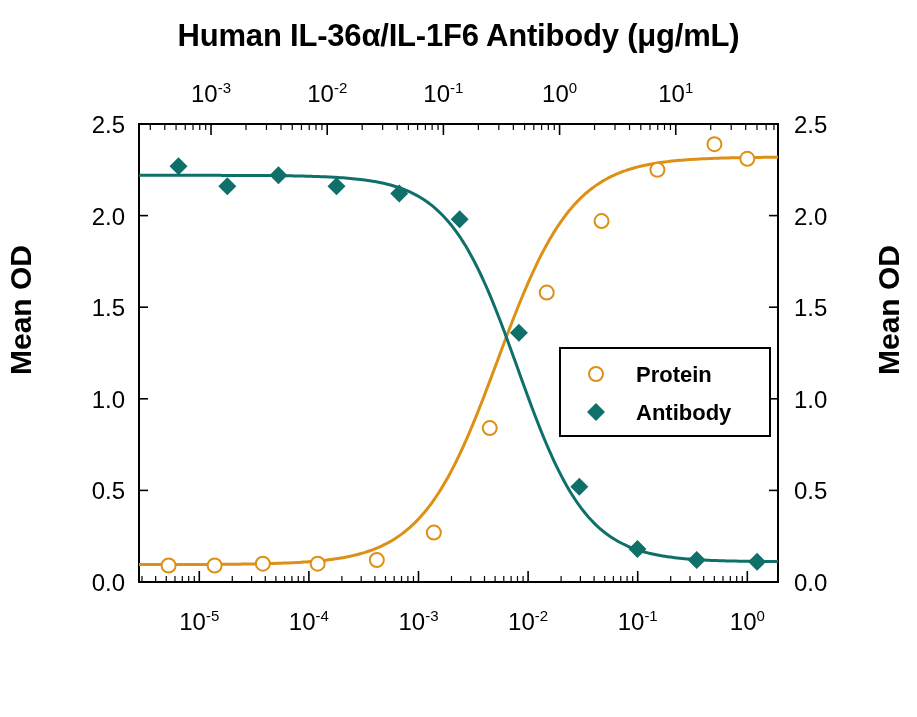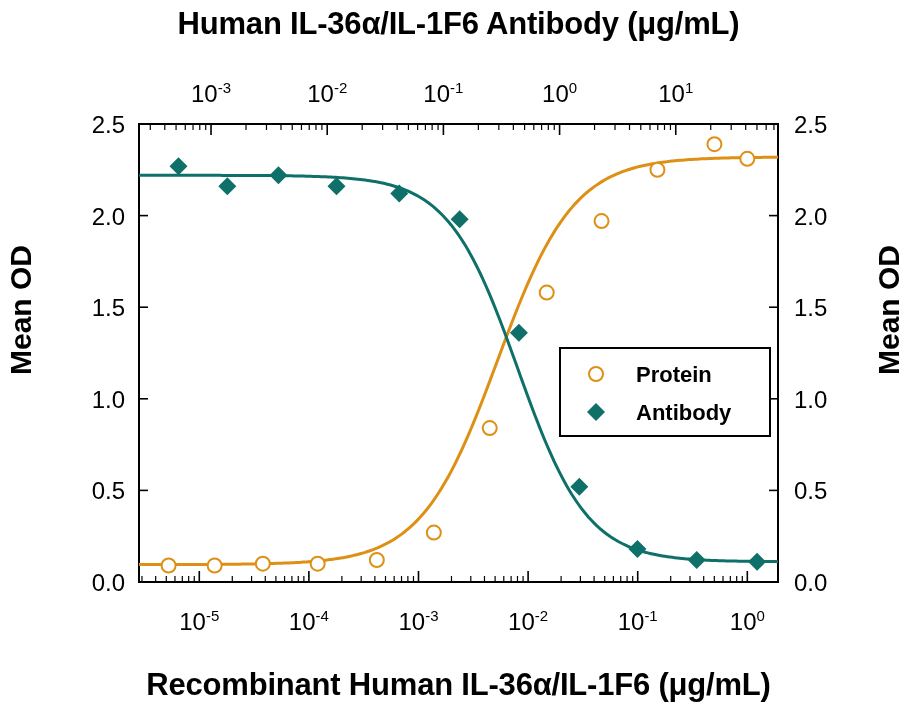--- a/index.html
+++ b/index.html
@@ -1,20 +1,20 @@
 <!DOCTYPE html>
 <html><head>
 <meta charset="utf-8">
 <style>
   html,body{margin:0;padding:0;background:#ffffff;}
   body{width:917px;height:717px;overflow:hidden;
        font-family:"Liberation Sans","DejaVu Sans",sans-serif;}
   #root{position:relative;width:917px;height:717px;}
   .title-top{
-    position:absolute;left:0;top:6px;width:917px;text-align:center;
+    position:absolute;left:0;top:18px;width:917px;text-align:center;
     font-size:31px;font-weight:bold;color:#000;letter-spacing:-0.2px;
     white-space:nowrap;
   }
   .title-bottom{
     position:absolute;left:0;top:667px;width:917px;text-align:center;
     font-size:31px;font-weight:bold;color:#000;letter-spacing:-0.2px;
     white-space:nowrap;
   }
   .ylabel{
     position:absolute;font-size:30px;font-weight:bold;color:#000;
@@ -32,21 +32,20 @@
   .tick-minor{stroke:#000;stroke-width:1.2;}
   .curve{fill:none;stroke-width:3;}
 </style>
 </head>
 <body>
 
 <div id="root">
 
   <div class="title-top">Human IL-36α/IL-1F6 Antibody (μg/mL)</div>
 
-  <div class="title-bottom">Recombinant Human IL-36α/IL-1F6 (μg/mL)</div>
 
   <div class="ylabel left">Mean OD</div>
 
   <div class="ylabel right">Mean OD</div>
 
   <svg id="plot" width="917" height="717">
       <rect x="139" y="124" width="639" height="458" class="frame"></rect>
       <line x1="139" y1="582" x2="148" y2="582" class="tick"></line>
       <line x1="778" y1="582" x2="769" y2="582" class="tick"></line>
       <text x="125" y="591" text-anchor="end" class="axis-num">0.0</text>

